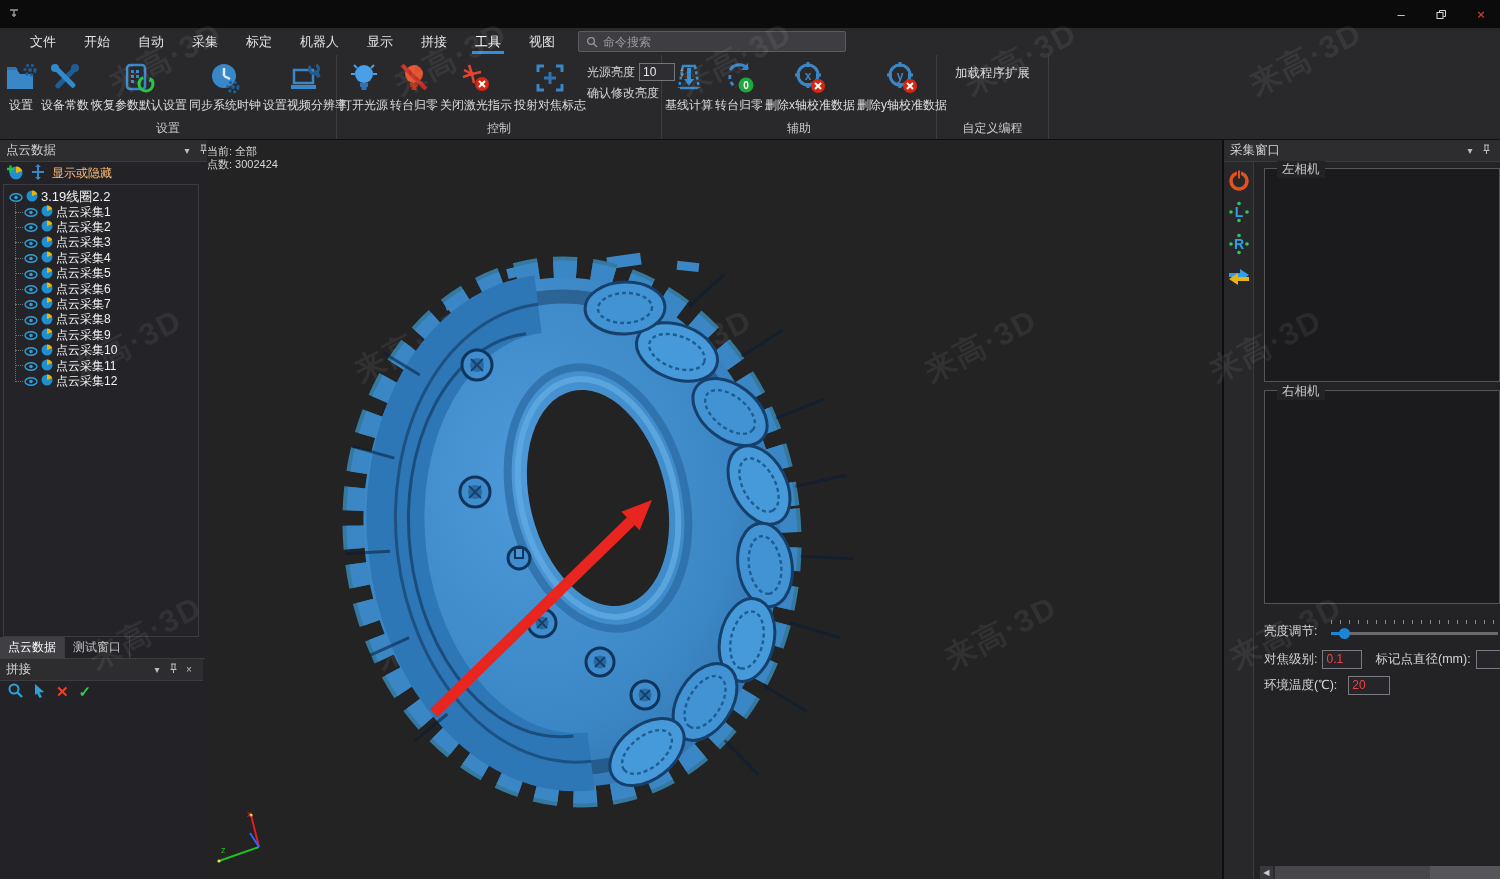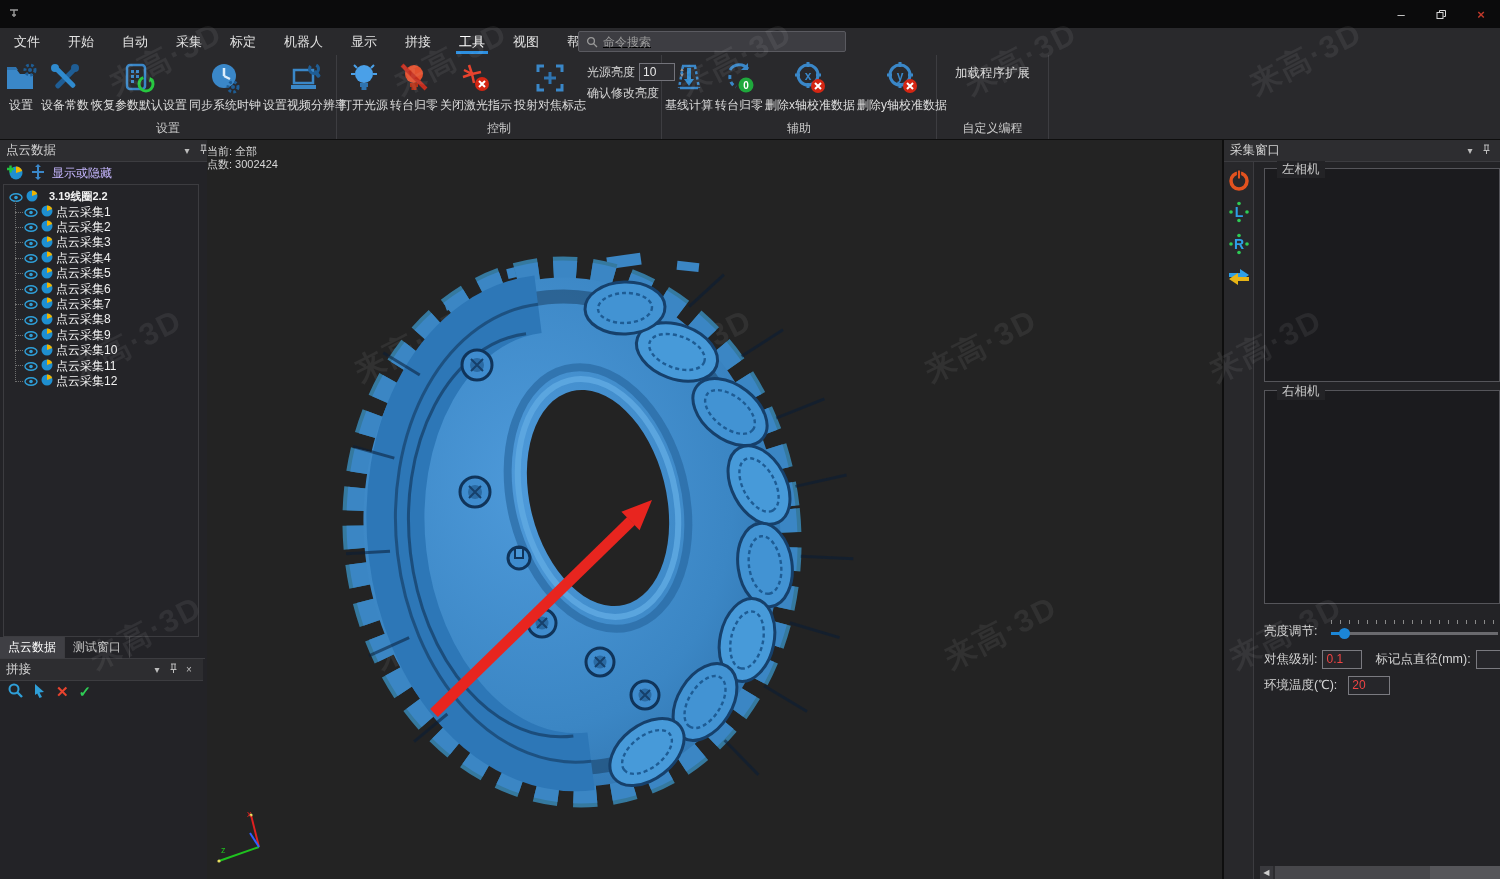--- a/index.html
+++ b/index.html
@@ -17,21 +17,21 @@
   .win-btn.close { color:#c0392b; font-weight:bold; }
 
   
   .menubar { position:absolute; left:0; top:28px; width:1500px; height:27px; background:#29292c;
     display:flex; align-items:stretch; }
   .menu-item { position:relative; padding:0 14px; line-height:27px; color:#e2e2e2; font-size:13px; }
   .menu-item.active { color:#ffffff; }
   .menu-item.active::after { content:''; position:absolute; left:11px; right:11px; bottom:1px;
     height:3px; background:#2d8fe0; }
   .cmd-search { position:absolute; left:578px; top:31px; width:268px; height:21px; background:#3d3d42;
-    border:1px solid #5a5a60; border-radius:2px; display:flex; align-items:center;text-decoration:underline; }
+    border:1px solid #5a5a60; border-radius:2px; display:flex; align-items:center; }
   .cmd-search svg { margin:0 5px 0 7px; }
   .cmd-search input { flex:1; background:transparent; border:none; outline:none; color:#cfcfcf;
     font-size:12px; font-family:inherit; }
   .cmd-search input::placeholder { color:#9a9a9a; }
 
   
   .ribbon { position:absolute; left:0; top:55px; width:1500px; height:85px; background:#29292c;
     border-bottom:1px solid #0e0e0e; display:flex; }
   .rgroup { position:relative; border-right:1px solid #3d3d41; display:flex; align-items:flex-start;
     justify-content:space-around; padding:4px 2px 16px 2px; }
@@ -51,26 +51,26 @@
   
   .panel-header { height:22px; background:#2d2d30; border-bottom:1px solid #3c3c40;
     display:flex; align-items:center; color:#d2d2d2; font-size:12.5px; padding:0 6px; }
   .ph-title { flex:1; }
   .ph-ico { width:16px; text-align:center; color:#bdbdbd; font-size:10px; }
 
   
   .left-panel { position:absolute; left:0; top:140px; width:235px; height:739px; background:#232327;
     border-right:2px solid #0e0e0e; }
   .lp-toolbar { height:22px; display:flex; align-items:center; gap:6px; padding:0 6px;
-    color:#c4b5fd; font-size:12px; background:#232327; }
+    color:#fdba74; font-size:12px; background:#232327; }
   .tree-box { position:absolute; left:3px; top:44px; width:196px; height:453px; background:#242428;
     border:1px solid #3c3c40; overflow:hidden; padding-top:4px; }
   .tree-row { display:flex; align-items:center; gap:3px; height:15.4px; padding-left:5px; }
   .tree-row .t-label { color:#f2f2f2; font-size:12px; white-space:nowrap; }
-  .tree-row.root .t-label { font-weight:bold; font-size:11px;margin-left:8px; }
+  .tree-row.root .t-label { font-weight:normal; font-size:13px; }
   .tree-children { position:relative; }
   .tree-children::before { content:''; position:absolute; left:11px; top:-3px; bottom:7px;
     border-left:1px dotted #6e6e6e; }
   .tree-row.child { padding-left:20px; position:relative; }
   .tree-row.child::before { content:''; position:absolute; left:11px; width:8px;
     border-top:1px dotted #6e6e6e; }
   .lp-tabs { position:absolute; left:0; top:497px; width:205px; height:22px; display:flex;
     border-bottom:1px solid #3c3c40; }
   .lp-tab { padding:0 8px; line-height:21px; font-size:12px; color:#c4c4c4; border-right:1px solid #3c3c40; }
   .lp-tab.active { background:#3f3f44; color:#ffffff; }
@@ -133,21 +133,21 @@
       <svg width="11" height="11" viewBox="0 0 11 11">
         <rect x="1" y="3.5" width="6" height="6" fill="none" stroke="#d8d8d8"></rect>
         <path d="M3.5 3.5v-2h6v6h-2" fill="none" stroke="#d8d8d8"></path>
       </svg>
     </div>
     <div class="win-btn close">×</div>
   </div>
 </div>
 
 <div class="menubar">
-  <div style="display:flex;">
+  <div style="display:flex;margin-left:16px;">
       <div class="menu-item">文件</div>
       <div class="menu-item">开始</div>
       <div class="menu-item">自动</div>
       <div class="menu-item">采集</div>
       <div class="menu-item">标定</div>
       <div class="menu-item">机器人</div>
       <div class="menu-item">显示</div>
       <div class="menu-item">拼接</div>
       <div class="menu-item active">工具</div>
       <div class="menu-item">视图</div>

